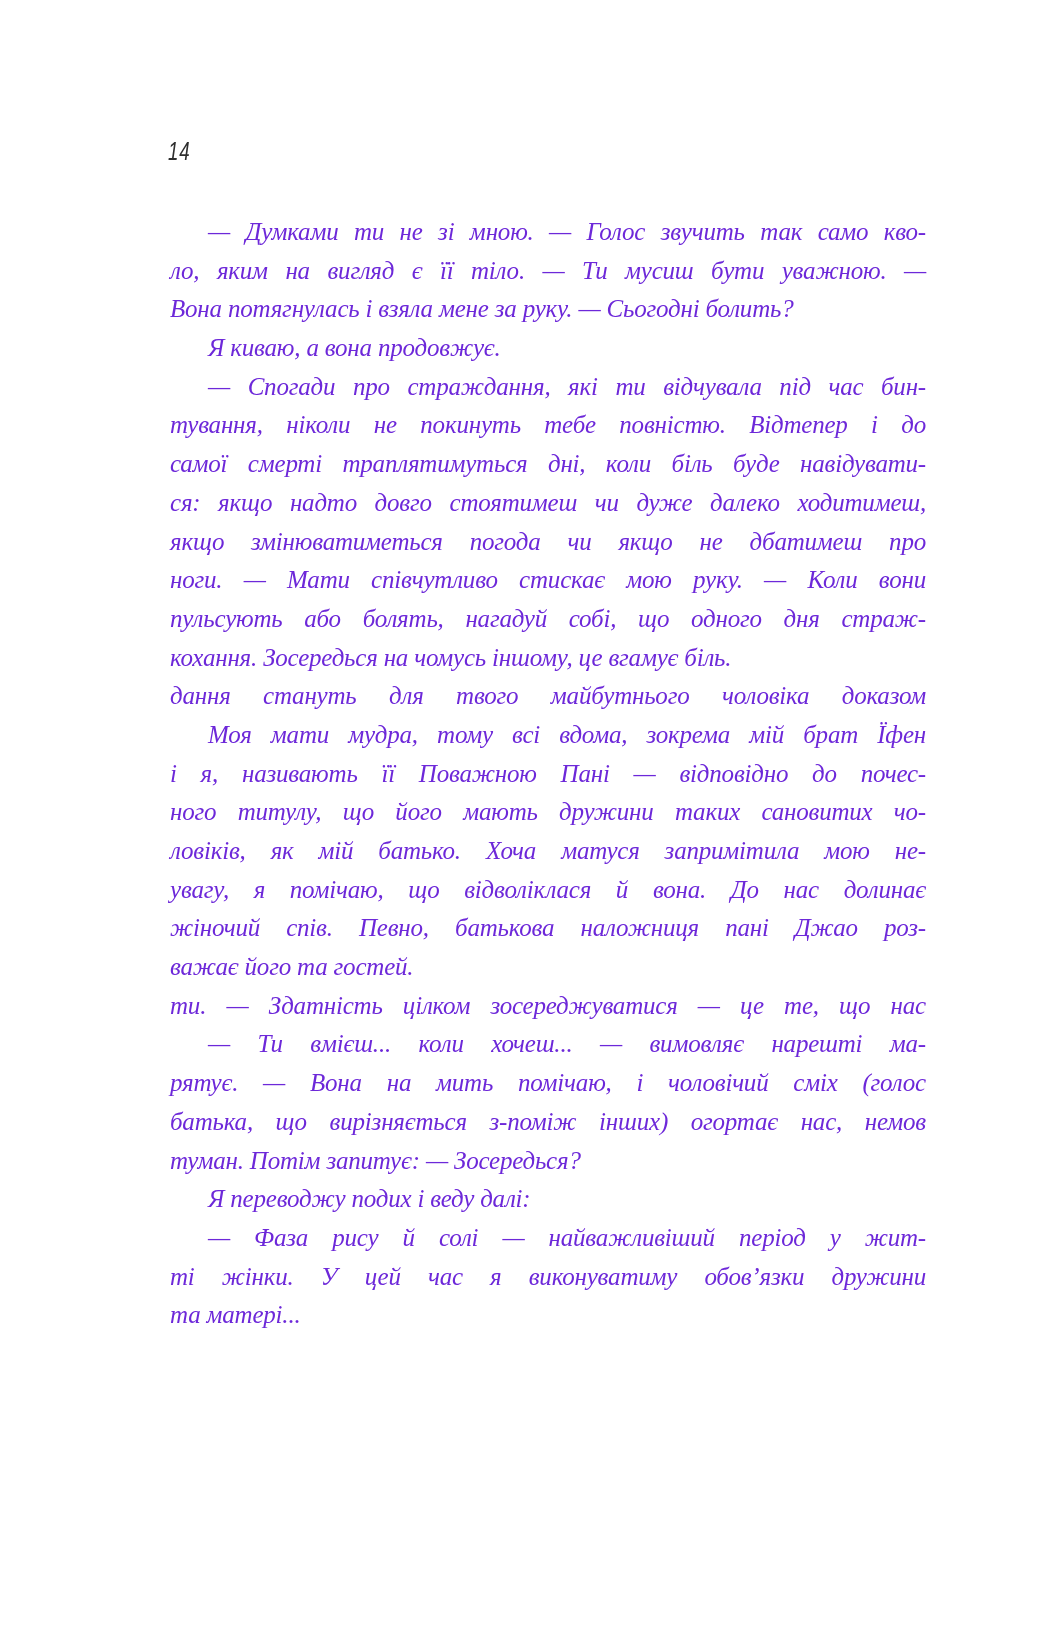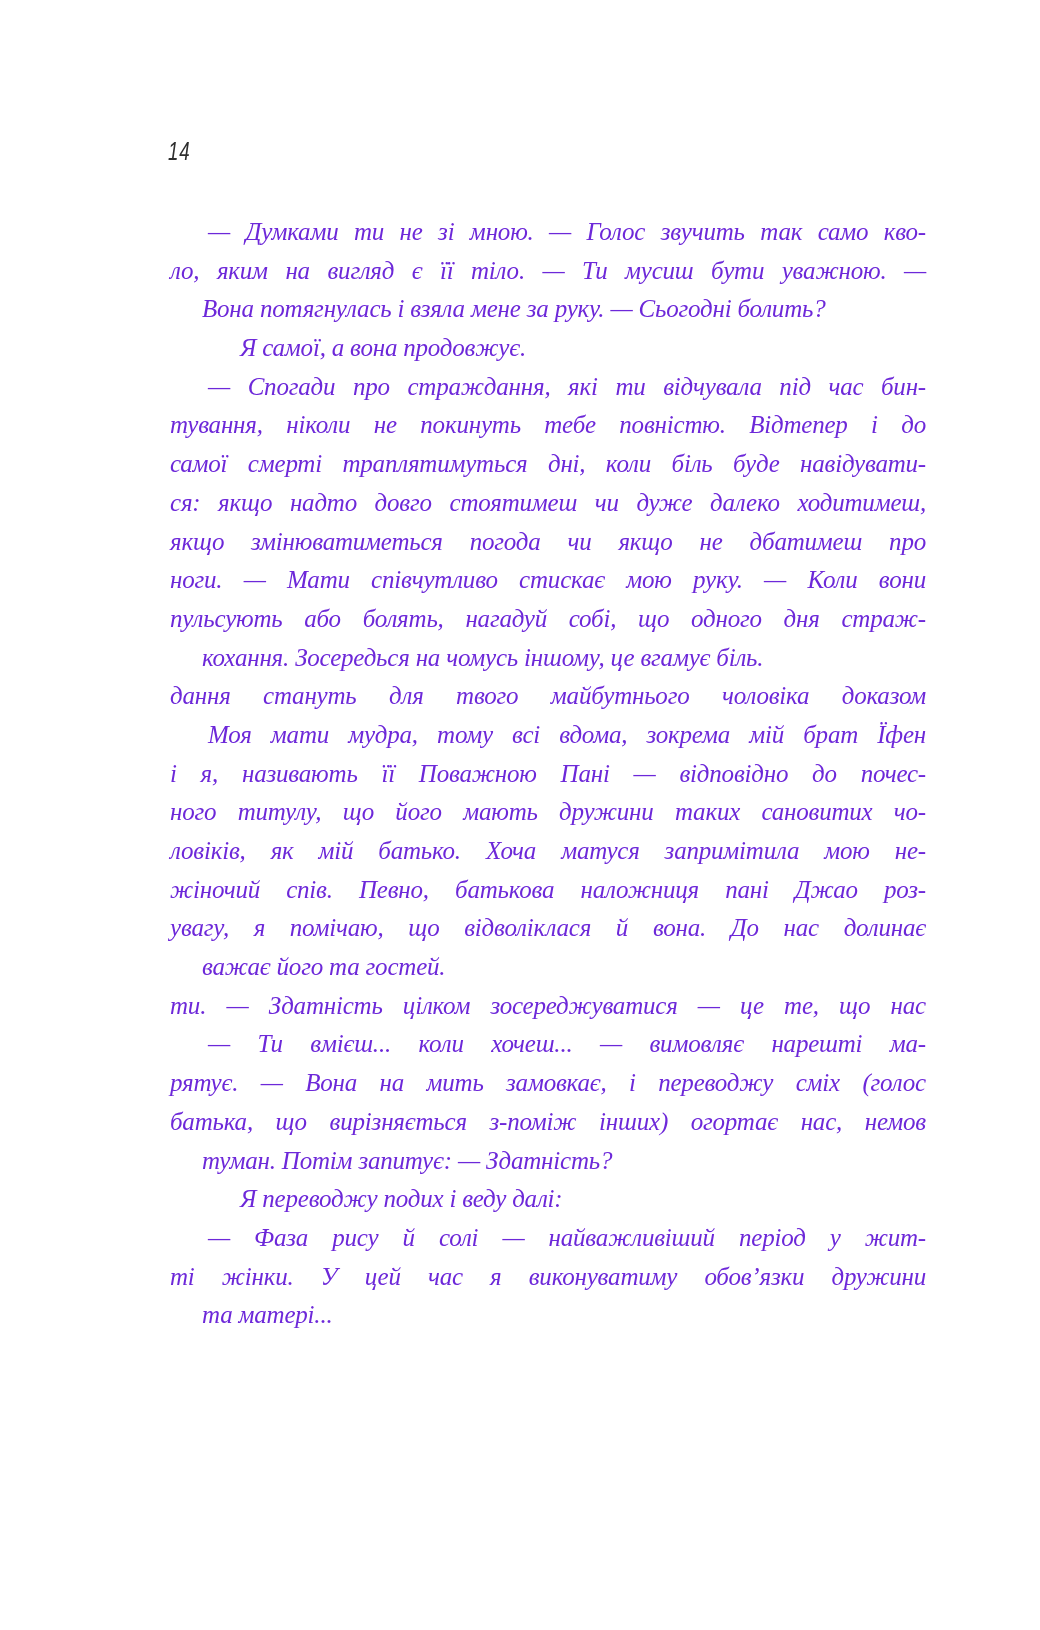--- a/index.html
+++ b/index.html
@@ -44,66 +44,65 @@
     line-height: 38.7px;
     height: 38.7px;
     letter-spacing: -0.2px;
     text-align: justify;
     text-align-last: justify;
     white-space: normal;
     overflow: visible;
   }
   .line.last {
     text-align-last: left;
-    margin-left: 32px;
   }
   .line.indent {
     text-indent: 38px;
   }
 </style>
 </head>
 <body>
 
 <div class="page">
   <div class="page-number">14</div>
   <div class="text-block">
       <div class="paragraph">
         <div class="line indent">— Думками ти не зі мною. — Голос звучить так само кво-</div>
         <div class="line">ло, яким на вигляд є її тіло. — Ти мусиш бути уважною. —</div>
         <div class="line last">Вона потягнулась і взяла мене за руку. — Сьогодні болить?</div>
       </div>
       <div class="paragraph">
-        <div class="line indent last">Я самої, а вона продовжує.</div>
+        <div class="line indent last">Я киваю, а вона продовжує.</div>
       </div>
       <div class="paragraph">
         <div class="line indent">— Спогади про страждання, які ти відчувала під час бин-</div>
         <div class="line">тування, ніколи не покинуть тебе повністю. Відтепер і до</div>
         <div class="line">самої смерті траплятимуться дні, коли біль буде навідувати-</div>
         <div class="line">ся: якщо надто довго стоятимеш чи дуже далеко ходитимеш,</div>
         <div class="line">якщо змінюватиметься погода чи якщо не дбатимеш про</div>
         <div class="line">ноги. — Мати співчутливо стискає мою руку. — Коли вони</div>
         <div class="line">пульсують або болять, нагадуй собі, що одного дня страж-</div>
         <div class="line last">кохання. Зосередься на чомусь іншому, це вгамує біль.</div>
         <div class="line">дання стануть для твого майбутнього чоловіка доказом</div>
       </div>
       <div class="paragraph">
         <div class="line indent">Моя мати мудра, тому всі вдома, зокрема мій брат Їфен</div>
         <div class="line">і я, називають її Поважною Пані — відповідно до почес-</div>
         <div class="line">ного титулу, що його мають дружини таких сановитих чо-</div>
         <div class="line">ловіків, як мій батько. Хоча матуся запримітила мою не-</div>
+        <div class="line">увагу, я помічаю, що відволіклася й вона. До нас долинає</div>
         <div class="line">жіночий спів. Певно, батькова наложниця пані Джао роз-</div>
-        <div class="line">увагу, я помічаю, що відволіклася й вона. До нас долинає</div>
         <div class="line last">важає його та гостей.</div>
       </div>
       <div class="paragraph">
         <div class="line">ти. — Здатність цілком зосереджуватися — це те, що нас</div>
         <div class="line indent">— Ти вмієш... коли хочеш... — вимовляє нарешті ма-</div>
-        <div class="line">рятує. — Вона на мить замовкає, і переводжу сміх (голос</div>
+        <div class="line">рятує. — Вона на мить помічаю, і чоловічий сміх (голос</div>
         <div class="line">батька, що вирізняється з-поміж інших) огортає нас, немов</div>
-        <div class="line last">туман. Потім запитує: — Здатність?</div>
+        <div class="line last">туман. Потім запитує: — Зосередься?</div>
       </div>
       <div class="paragraph">
         <div class="line indent last">Я переводжу подих і веду далі:</div>
       </div>
       <div class="paragraph">
         <div class="line indent">— Фаза рису й солі — найважливіший період у жит-</div>
         <div class="line">ті жінки. У цей час я виконуватиму обов’язки дружини</div>
         <div class="line last">та матері...</div>
       </div>
     </div>

